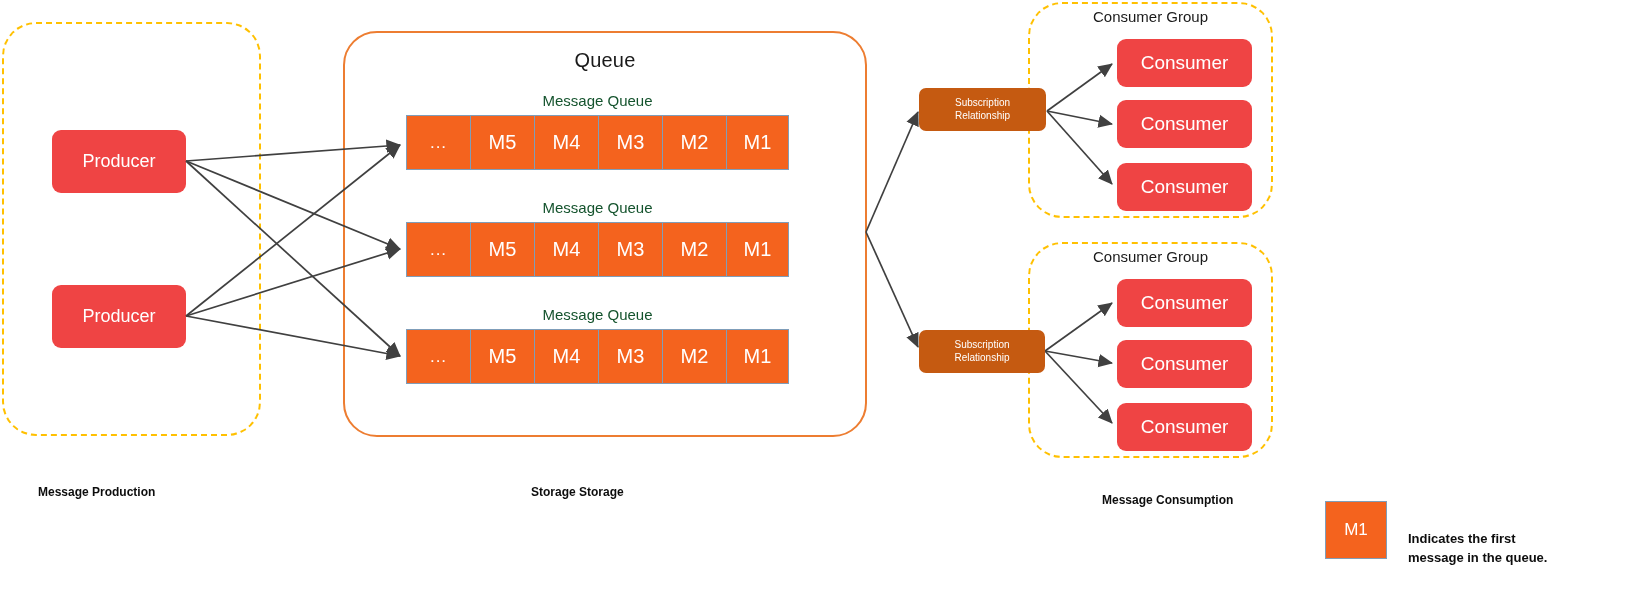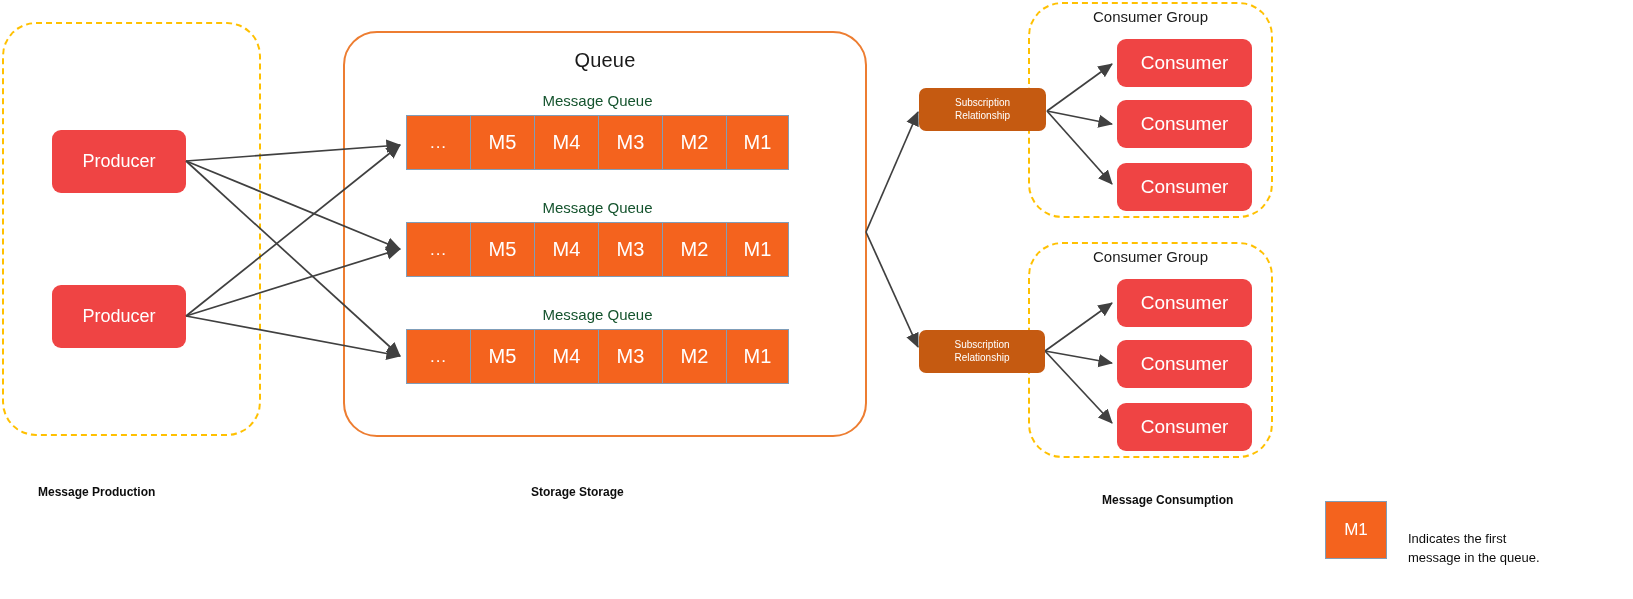--- a/index.html
+++ b/index.html
@@ -144,21 +144,21 @@
     display: flex;
     align-items: center;
     justify-content: center;
     font-size: 17px;
     box-sizing: border-box;
     z-index: 3;
   }
   .legend-text {
     position: absolute;
     font-size: 13px;
-    font-weight: normal;
+    font-weight: bold;
     color: #0d0d0d;
     line-height: 1.45;
     z-index: 3;
     width: 160px;
   }
 </style>
 </head>
 <body>
 
 <div id="canvas">

